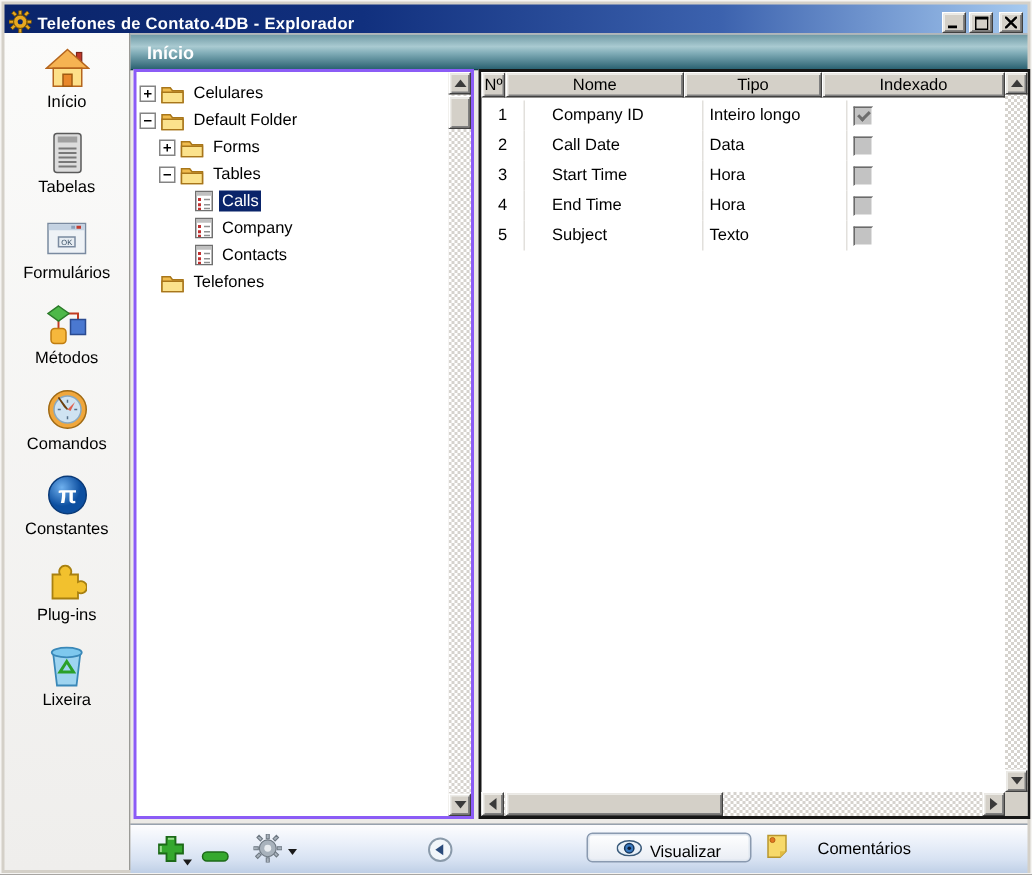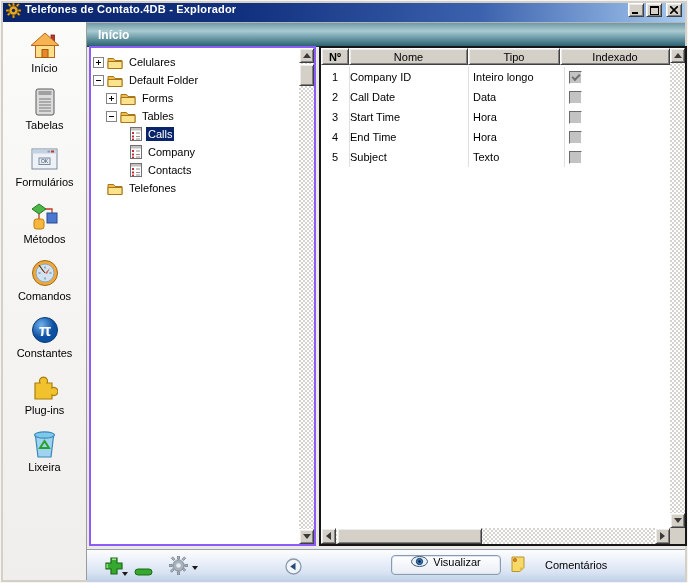--- a/index.html
+++ b/index.html
@@ -2,21 +2,21 @@
 <html><head>
 <meta charset="utf-8">
 <style>
   html,body{margin:0;padding:0;background:#808080;}
   *{box-sizing:border-box;font-family:"Liberation Sans","DejaVu Sans",sans-serif;}
   .window{position:relative;width:688px;height:583px;background:#d4d0c8;
     border:1px solid #f5f4f2;outline:1px solid #6a675f;overflow:hidden;}
   
   .titlebar{position:absolute;left:2px;top:2px;right:2px;height:19px;
     background:linear-gradient(90deg,#0a246a 0%,#11307e 35%,#3c62ae 70%,#a6caf0 100%);
-    display:flex;align-items:flex-start;padding:0 3px;}
+    display:flex;align-items:flex-end;padding:0 3px;}
   .titlebar .ticon{width:15px;height:15px;margin-right:4px;flex:none;}
   .title-text{color:#fff;font-size:11px;font-weight:bold;letter-spacing:.2px;white-space:nowrap;}
   .winbtns{margin-left:auto;display:flex;gap:2px;}
   .wbtn{width:16px;height:14px;background:#d4d0c8;border:1px solid;
     border-color:#fff #404040 #404040 #fff;box-shadow:inset 1px 1px 0 #ecebe7,inset -1px -1px 0 #808080;
     display:flex;align-items:center;justify-content:center;padding:0;}
   .wbtn.close{margin-left:2px;}
   
   .bevel{background:#d4d0c8;border:1px solid;border-color:#fff #404040 #404040 #fff;
     box-shadow:inset 1px 1px 0 #ecebe7,inset -1px -1px 0 #808080;}
@@ -68,37 +68,37 @@
   .hscroll{position:absolute;left:0;right:15px;bottom:0;height:16px;
     background:repeating-conic-gradient(#ffffff 0% 25%,#d6d3ce 0% 50%) 0 0/4px 4px;}
   .corner{position:absolute;right:0;bottom:0;width:15px;height:16px;background:#d4d0c8;}
   .thead{position:absolute;left:0;top:0;right:15px;height:17px;display:flex;}
   .hcell{height:17px;background:#d4d0c8;border:1px solid;border-color:#fff #404040 #404040 #fff;
     box-shadow:inset 1px 1px 0 #ecebe7,inset -1px -1px 0 #808080;
     font-size:11px;display:flex;align-items:center;justify-content:center;color:#000;}
   .tbody{position:absolute;left:0;top:17px;right:15px;bottom:16px;overflow:hidden;padding-top:2px;}
   .trow{display:flex;height:20px;align-items:center;font-size:11px;color:#000;}
   .c-num{width:28px;text-align:center;flex:none;}
-  .c-name{width:119px;padding-left:0;flex:none;border-left:1px solid #e2e0dc;align-self:stretch;display:flex;align-items:center;}
+  .c-name{width:119px;padding-left:18px;flex:none;border-left:1px solid #e2e0dc;align-self:stretch;display:flex;align-items:center;}
   .c-type{width:96px;padding-left:4px;flex:none;border-left:1px solid #e2e0dc;align-self:stretch;display:flex;align-items:center;}
   .c-idx{flex:1;padding-left:4px;border-left:1px solid #e2e0dc;align-self:stretch;display:flex;align-items:center;}
   .checkbox{position:relative;width:13px;height:13px;background:#c3c3c3;border:1px solid;
     border-color:#6a6a6a #fff #fff #6a6a6a;flex:none;}
   .checkbox.checked::after{content:"";position:absolute;left:2px;top:2px;width:6px;height:3px;
     border-left:2px solid #6e6e6e;border-bottom:2px solid #6e6e6e;transform:rotate(-45deg);}
   
   .toolbar{position:absolute;left:86px;right:2px;top:548px;height:33px;
     background:linear-gradient(180deg,#fdfdfe 0%,#e9eff9 40%,#d7e2f2 72%,#bfcfe6 100%);
     border-top:1px solid #98a2ae;}
   .tool{position:absolute;display:flex;align-items:center;}
   .dd{width:0;height:0;border-left:3.5px solid transparent;border-right:3.5px solid transparent;
     border-top:4px solid #1a1a1a;margin-left:2px;}
   .viz-btn{position:absolute;left:304px;top:5px;width:110px;height:20px;border:1px solid #8a9ab0;
     border-radius:4px;background:linear-gradient(180deg,#ffffff,#e9edf4);
-    box-shadow:inset 0 0 0 1px #dfe6ef;display:flex;align-items:flex-start;justify-content:center;gap:5px;
+    box-shadow:inset 0 0 0 1px #dfe6ef;display:flex;align-items:flex-end;justify-content:center;gap:5px;
     font-size:11px;color:#000;padding:0;}
   .cmt{position:absolute;left:424px;top:6px;display:flex;align-items:center;gap:20px;font-size:11px;color:#000;}
 </style>
 </head>
 <body>
 
 <div class="window">
 
   <div class="titlebar">
     <span class="ticon">
@@ -328,21 +328,21 @@
         </span>
       <span class="thumb" style="top:16px;right:0;width:15px;height:22px;"></span>
       <span class="sbtn bevel" style="bottom:0;right:0;">
           <span class="tri down"></span>
         </span>
     </div>
   </div>
 
   <div class="table-panel">
     <div class="thead">
-      <div class="hcell" style="width:28px;font-weight:bold;">Nº</div>
+      <div class="hcell" style="width:16px;">Nº</div>
       <div class="hcell" style="width:119px;">Nome</div>
       <div class="hcell" style="width:92px;">Tipo</div>
       <div class="hcell" style="flex:1;">Indexado</div>
     </div>
     <div class="tbody">
       <div class="trow">
         <span class="c-num">1</span>
         <span class="c-name">Company ID</span>
         <span class="c-type">Inteiro longo</span>
         <span class="c-idx">

